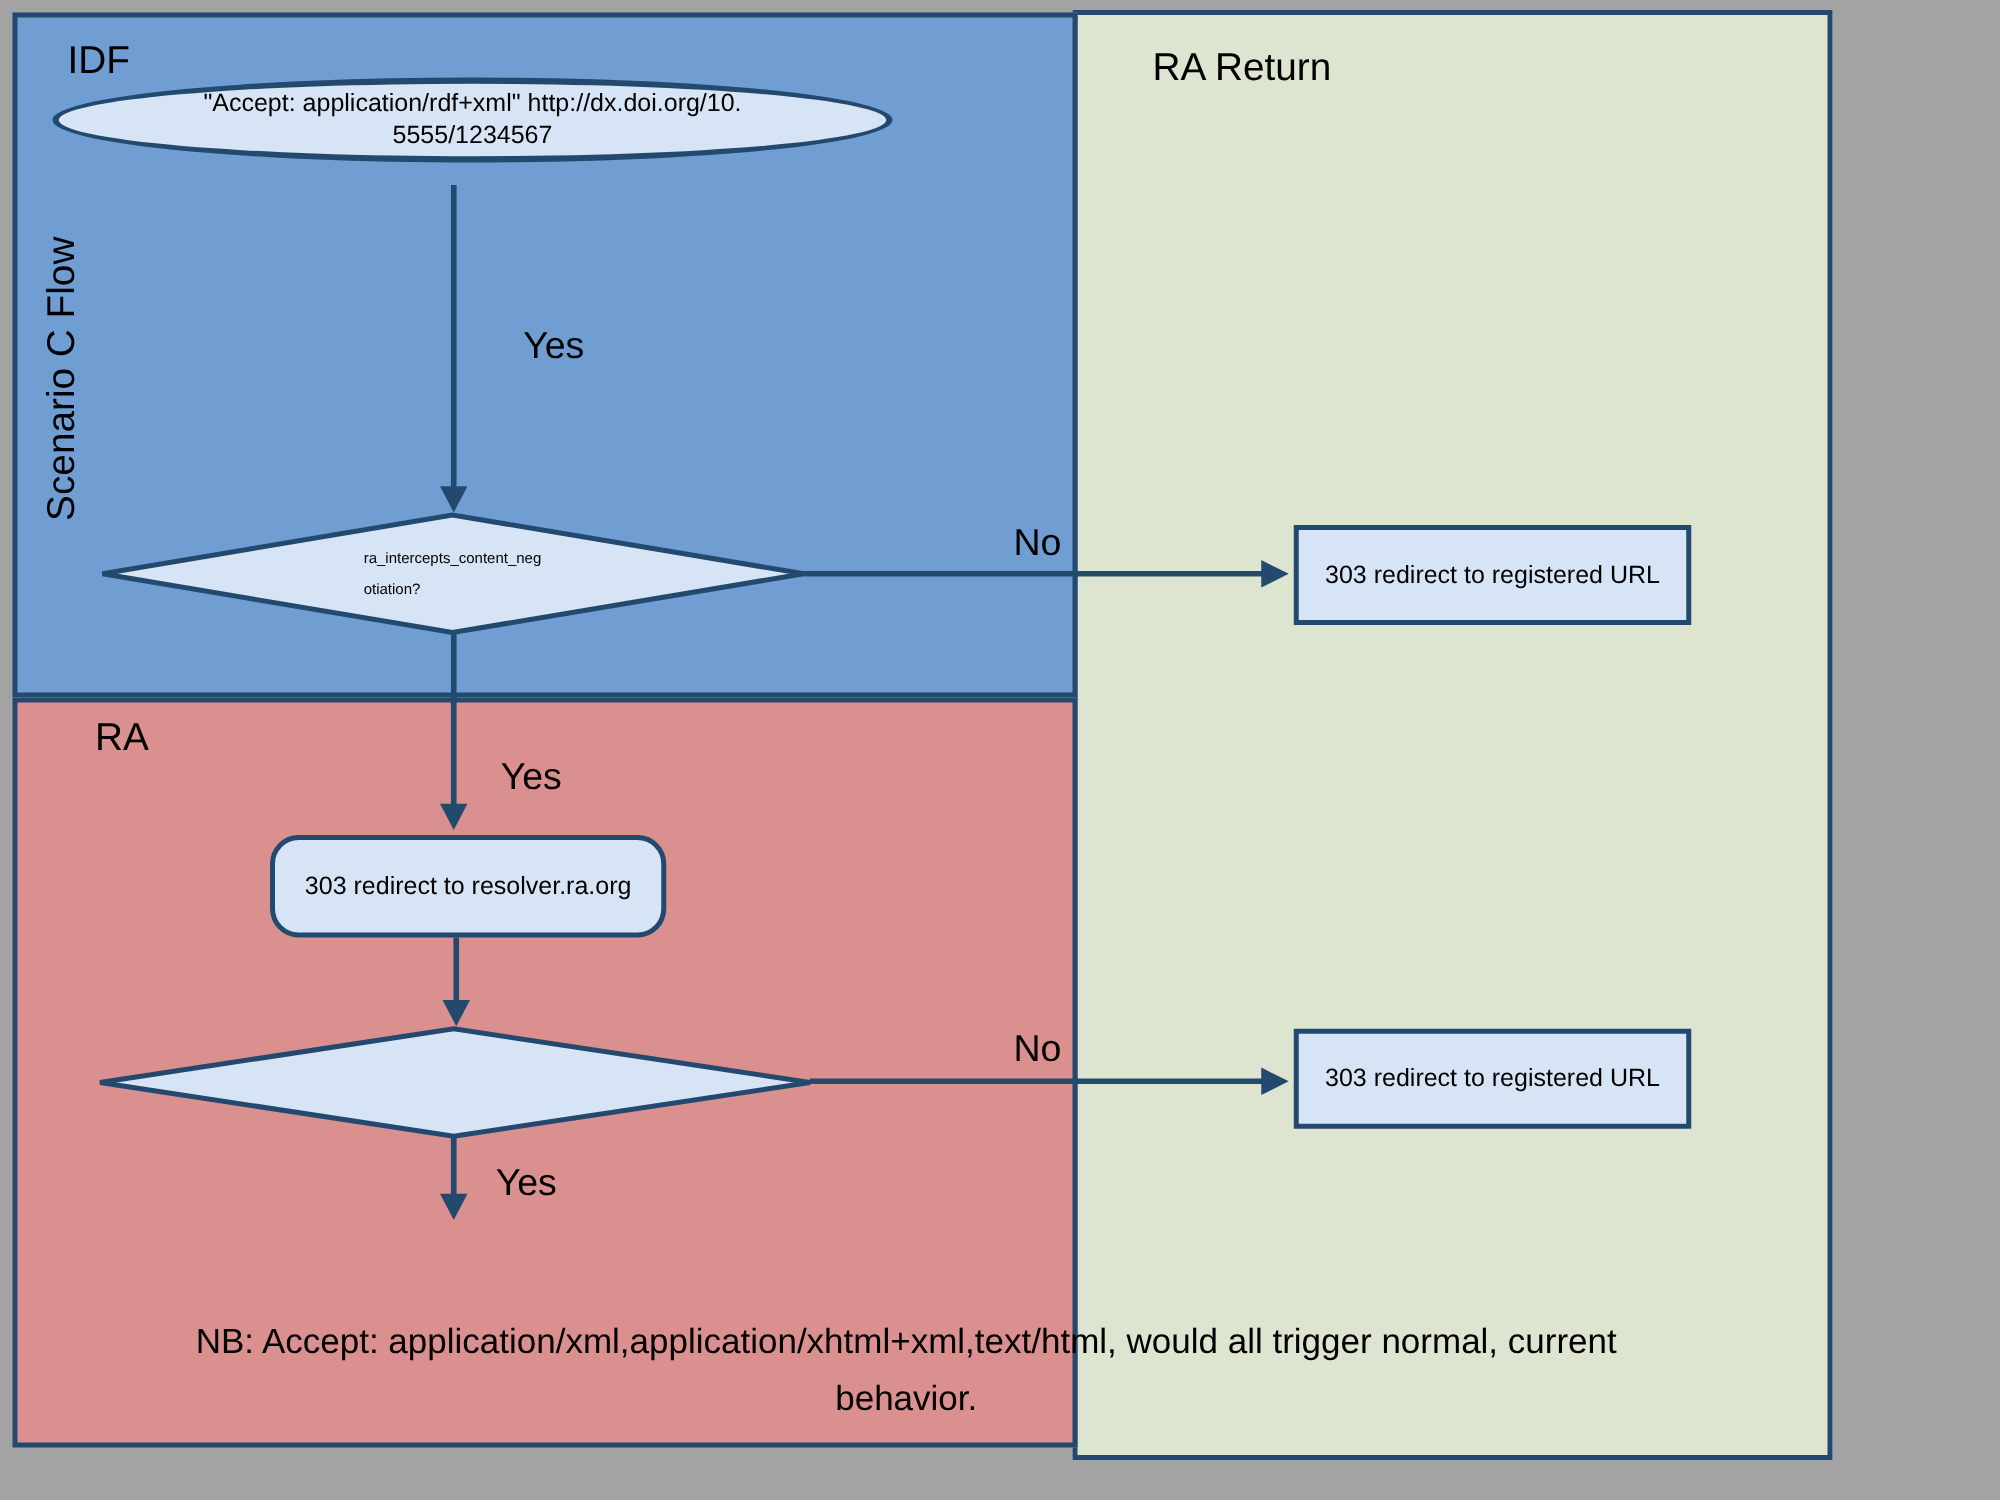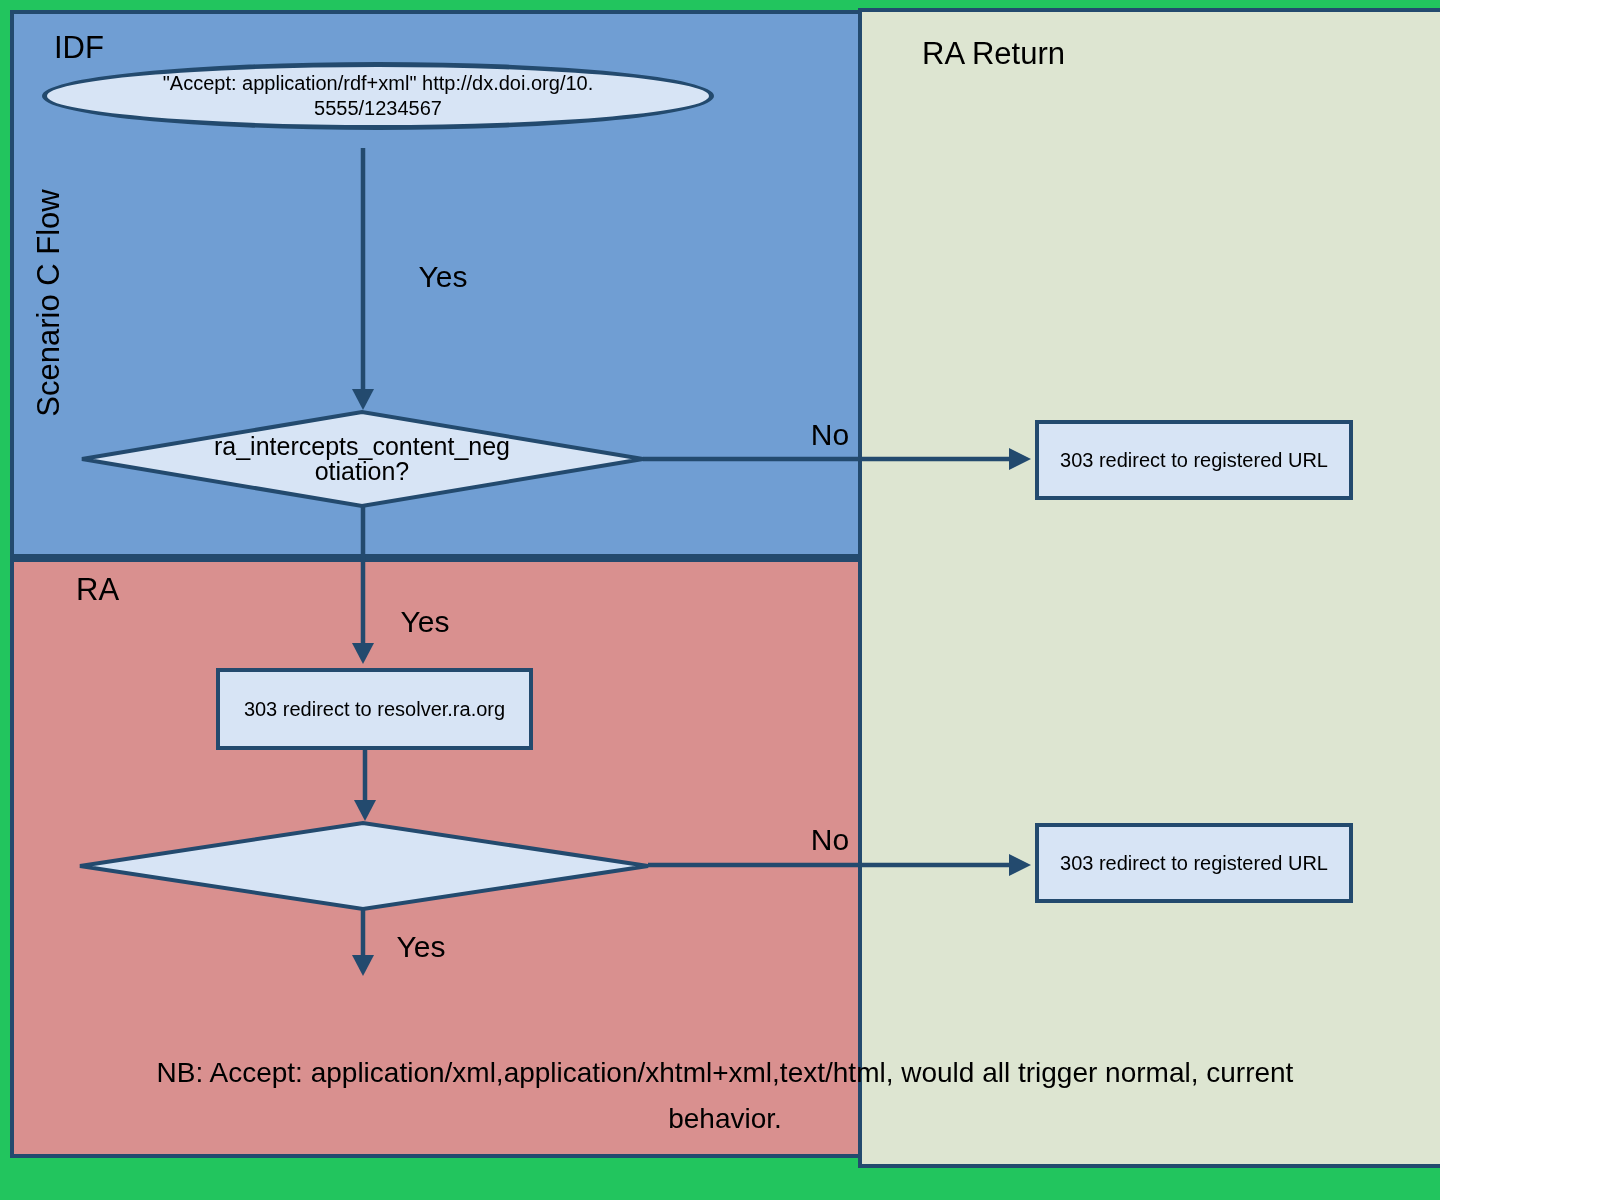--- a/index.html
+++ b/index.html
@@ -1,38 +1,38 @@
 <!DOCTYPE html>
 <html><head>
 <meta charset="utf-8">
 <style>
   html,body{margin:0;padding:0;background:#ffffff;}
   .canvas{
-    position:relative;width:1440px;height:1200px;background:#22c55e;
+    position:relative;width:1600px;height:1200px;background:#a3a3a3;
     font-family:"Liberation Sans",sans-serif;color:#000;overflow:hidden;
   }
   .lane{position:absolute;box-sizing:border-box;border:4px solid #234A6E;}
   .lane-green{left:858px;top:8px;width:608px;height:1160px;background:#DDE5D1;}
   .lane-blue{left:10px;top:10px;width:852px;height:548px;background:#709ED3;}
   .lane-red{left:10px;top:558px;width:852px;height:600px;background:#D9908F;}
   .lane-label{position:absolute;font-size:31px;color:#000;white-space:nowrap;}
   .flow-title{
     position:absolute;left:49px;top:303px;font-size:31px;white-space:nowrap;
     transform:translate(-50%,-50%) rotate(-90deg);
   }
   svg.overlay{position:absolute;left:0;top:0;}
   .node{
     position:absolute;box-sizing:border-box;background:#D7E4F5;border:4px solid #234A6E;
     display:flex;align-items:center;justify-content:center;text-align:center;
     font-size:20px;line-height:25px;white-space:pre-line;
   }
   .ellipse{border-radius:50%;border-width:5px;}
   .diamond-text{
     position:absolute;background:transparent;border:none;display:flex;align-items:center;
-    justify-content:center;text-align:center;font-size:25px;line-height:25px;white-space:pre-line;
+    justify-content:center;font-size:12px;line-height:25px;white-space:pre-line;
     transform:translate(-50%,-50%);
   }
   .edge-label{
     position:absolute;font-size:30px;white-space:nowrap;transform:translate(-50%,-50%);
   }
   .note{
     position:absolute;left:95px;top:1050px;width:1260px;text-align:center;
     font-size:28px;line-height:46px;white-space:pre-line;
   }
 </style>
@@ -79,21 +79,21 @@
 5555/1234567</span>
   </div>
 
   <div class="diamond-text" style="left:362px;top:459px;width:320px;">ra_intercepts_content_neg
 otiation?</div>
 
   <div class="node" style="left:1035px;top:420px;width:318px;height:80px;">
     <span>303 redirect to registered URL</span>
   </div>
 
-  <div class="node" style="left:216px;top:668px;width:317px;height:82px;">
+  <div class="node" style="left:216px;top:668px;width:317px;height:82px;border-radius:23px;">
     <span>303 redirect to resolver.ra.org</span>
   </div>
 
 
   <div class="node" style="left:1035px;top:823px;width:318px;height:80px;">
     <span>303 redirect to registered URL</span>
   </div>
 
 
   <div class="edge-label" style="left:443px;top:277px;">Yes</div>

